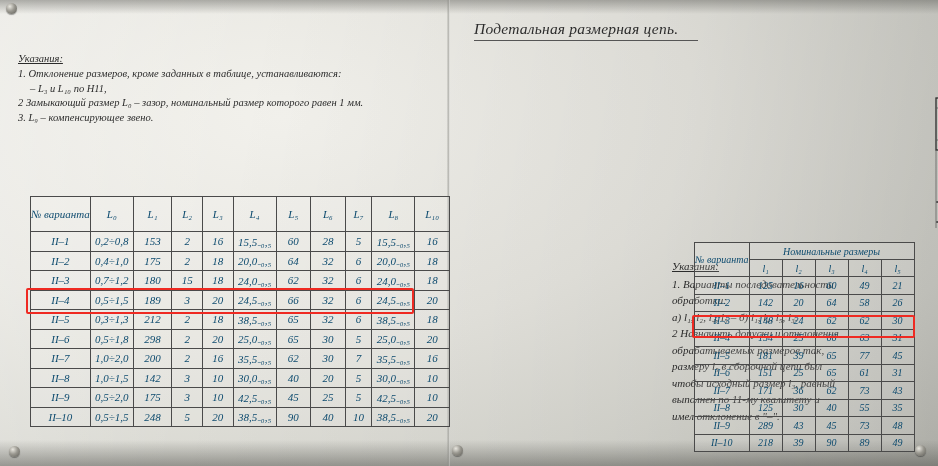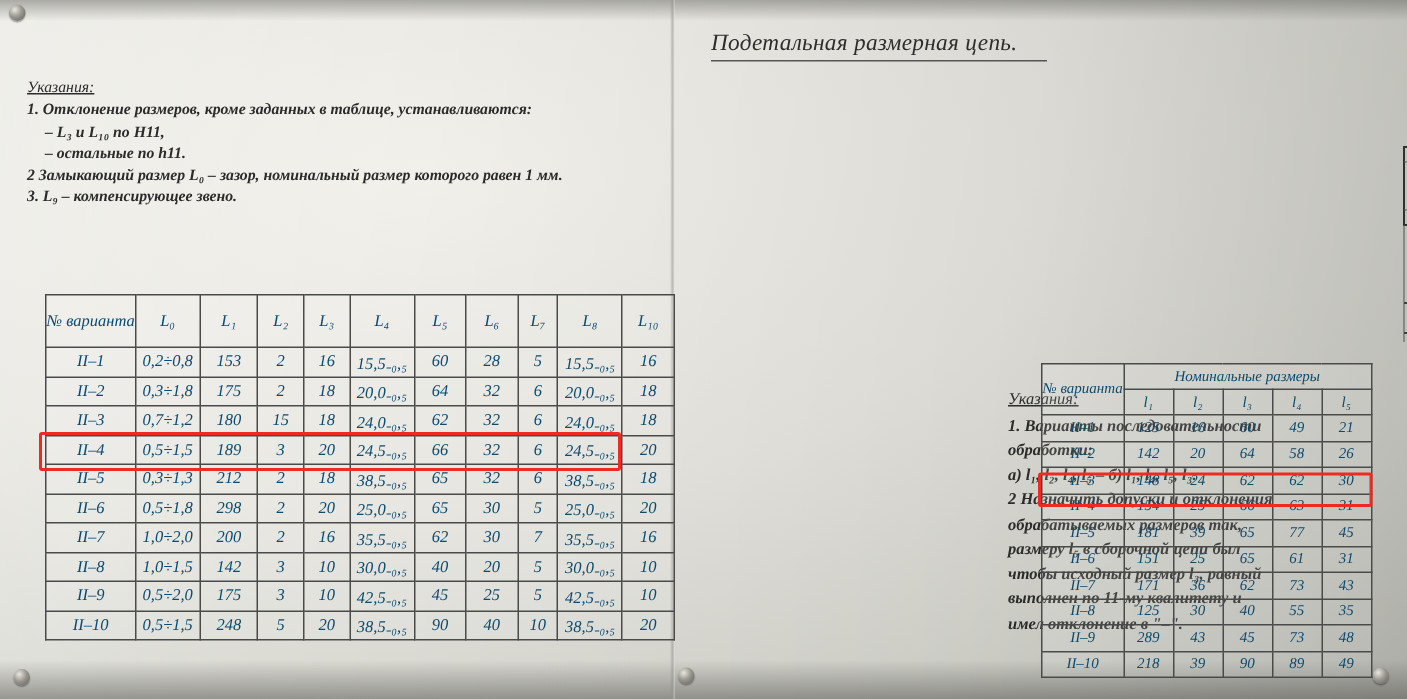--- a/index.html
+++ b/index.html
@@ -55,21 +55,21 @@
   .title-left .uline{display:block;border-bottom:1px solid #555;width:245px;margin-top:2px;}
   .title-right{position:absolute;left:24px;top:20px;}
   .title-right .uline{display:block;border-bottom:1px solid #555;width:224px;margin-top:2px;}
 
   .notes{
     position:absolute;font-style:italic;color:#2b2b2b;
     font-family:"Liberation Serif", serif;
     line-height:1.38;
   }
   .notes .hdr{text-decoration:underline;display:block;margin-bottom:1px;}
-  .notes div{white-space:nowrap;font-weight:bold;}
+  .notes div{white-space:nowrap;}
   .notes-left{left:18px;top:52px;font-size:10.5px;}
   .notes-right{left:222px;top:258px;font-size:11px;line-height:1.5;}
 
   
   table.vtable{
     border-collapse:collapse;
     font-family:"Liberation Serif", serif;
     font-style:italic;
     color:#0c4a6e;
     background:rgba(255,255,255,0.12);
@@ -129,21 +129,20 @@
 <div class="screw bm"></div>
 <div class="screw br"></div>
 
 <div class="panel panel-left">
 
 
   <div class="notes notes-left">
     <span class="hdr">Указания:</span>
     <div>1. Отклонение размеров, кроме заданных в таблице, устанавливаются:</div>
     <div style="padding-left:12px">– L₃ и L₁₀ по H11,</div>
-    <div style="padding-left:12px">– остальные по h11.</div>
     <div>2 Замыкающий размер L₀ – зазор, номинальный размер которого равен 1 мм.</div>
     <div>3. L₉ – компенсирующее звено.</div>
   </div>
 
   <table class="vtable tbl-left">
     <thead>
       <tr>
         <td class="c0">№ варианта</td>
         <td class="c1">L₀</td>
         <td class="c2">L₁</td>
@@ -166,21 +165,21 @@
         <td>16</td>
         <td>15,5₋₀,₅</td>
         <td>60</td>
         <td>28</td>
         <td>5</td>
         <td>15,5₋₀,₅</td>
         <td>16</td>
       </tr>
       <tr>
         <td>II–2</td>
-        <td>0,3÷1,8</td>
+        <td>0,4÷1,0</td>
         <td>175</td>
         <td>2</td>
         <td>18</td>
         <td>20,0₋₀,₅</td>
         <td>64</td>
         <td>32</td>
         <td>6</td>
         <td>20,0₋₀,₅</td>
         <td>18</td>
       </tr>

